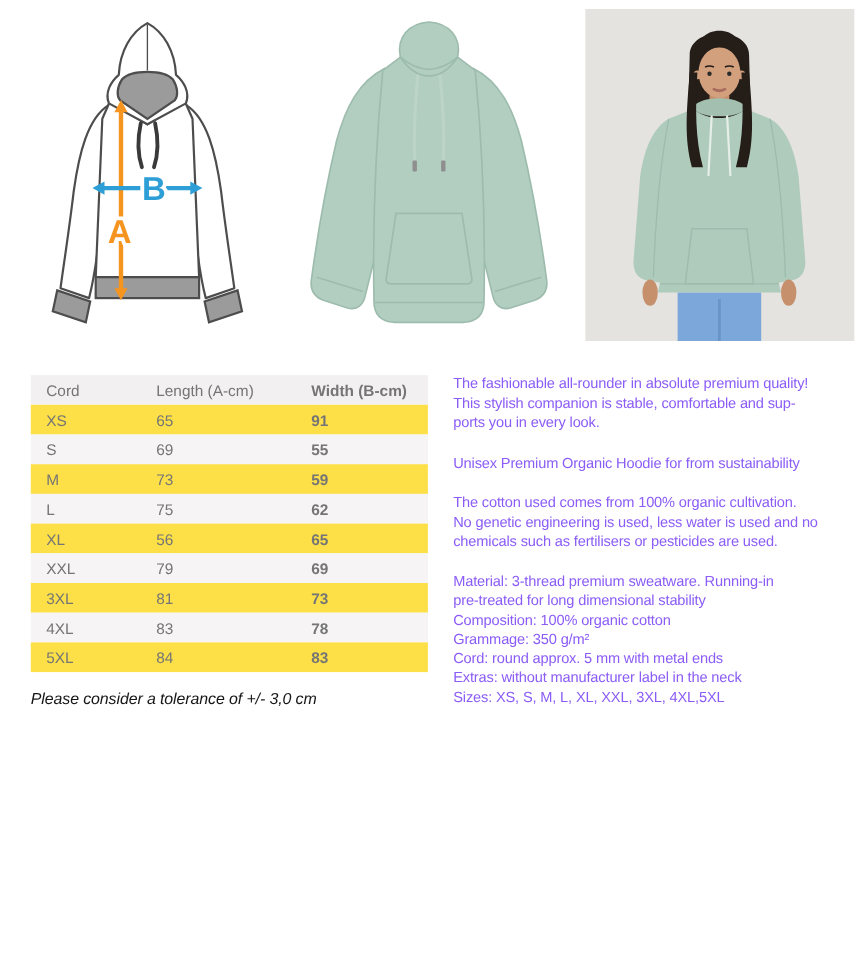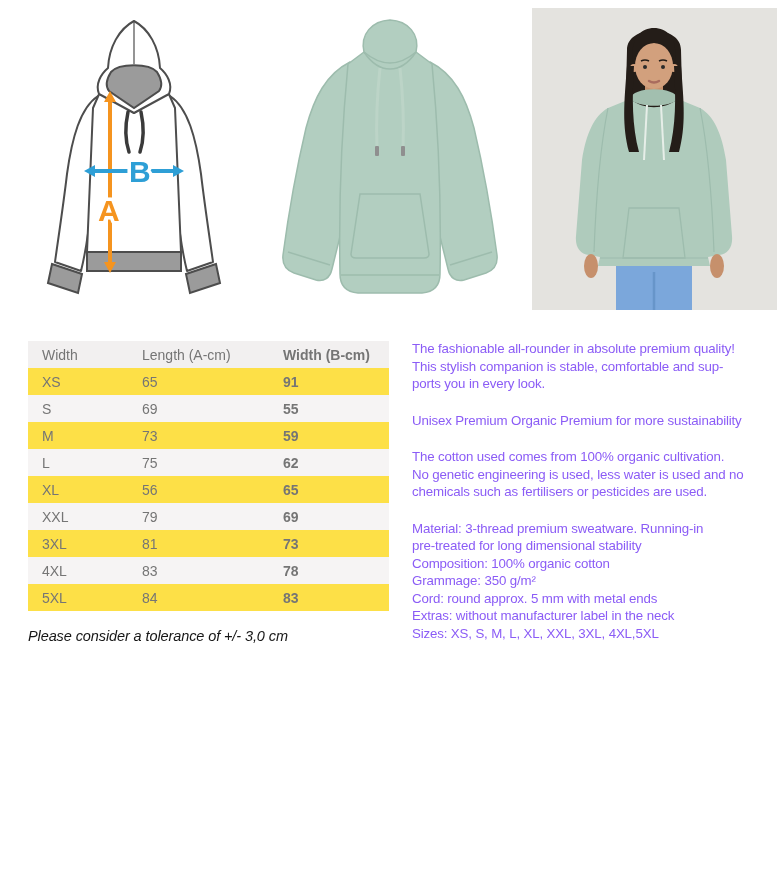--- a/index.html
+++ b/index.html
@@ -158,21 +158,21 @@
       <ellipse cx="185" cy="258" rx="7" ry="12" fill="#C6906C"></ellipse>
 
       <path d="M95,58 C92,95 90,118 97,144 L107,144 C100,118 100,90 102,58 Z" fill="#241D18"></path>
       <path d="M149,58 C152,95 154,118 147,144 L137,144 C144,118 144,90 142,58 Z" fill="#241D18"></path>
     </svg>
   </div>
 </div>
 
 <div class="size-table">
   <div class="t-row t-head">
-    <div class="c size">Width</div>
+    <div class="c size">Cord</div>
     <div class="c len">Length (A-cm)</div>
     <div class="c wid">Width (B-cm)</div>
   </div>
   <div class="t-row odd">
     <div class="c size">XS</div>
     <div class="c len">65</div>
     <div class="c wid">91</div>
   </div>
   <div class="t-row even">
     <div class="c size">S</div>
@@ -215,21 +215,21 @@
     <div class="c wid">83</div>
   </div>
 </div>
 
 <div class="tolerance">Please consider a tolerance of +/- 3,0 cm</div>
 
 <div class="description">
   <p>The fashionable all-rounder in absolute premium quality!
 This stylish companion is stable, comfortable and sup-
 ports you in every look.</p>
-  <p>Unisex Premium Organic Premium for more sustainability</p>
+  <p>Unisex Premium Organic Hoodie for from sustainability</p>
   <p>The cotton used comes from 100% organic cultivation.
 No genetic engineering is used, less water is used and no
 chemicals such as fertilisers or pesticides are used.</p>
   <p>Material: 3-thread premium sweatware. Running-in
 pre-treated for long dimensional stability
 Composition: 100% organic cotton
 Grammage: 350 g/m²
 Cord: round approx. 5 mm with metal ends
 Extras: without manufacturer label in the neck
 Sizes: XS, S, M, L, XL, XXL, 3XL, 4XL,5XL</p>

